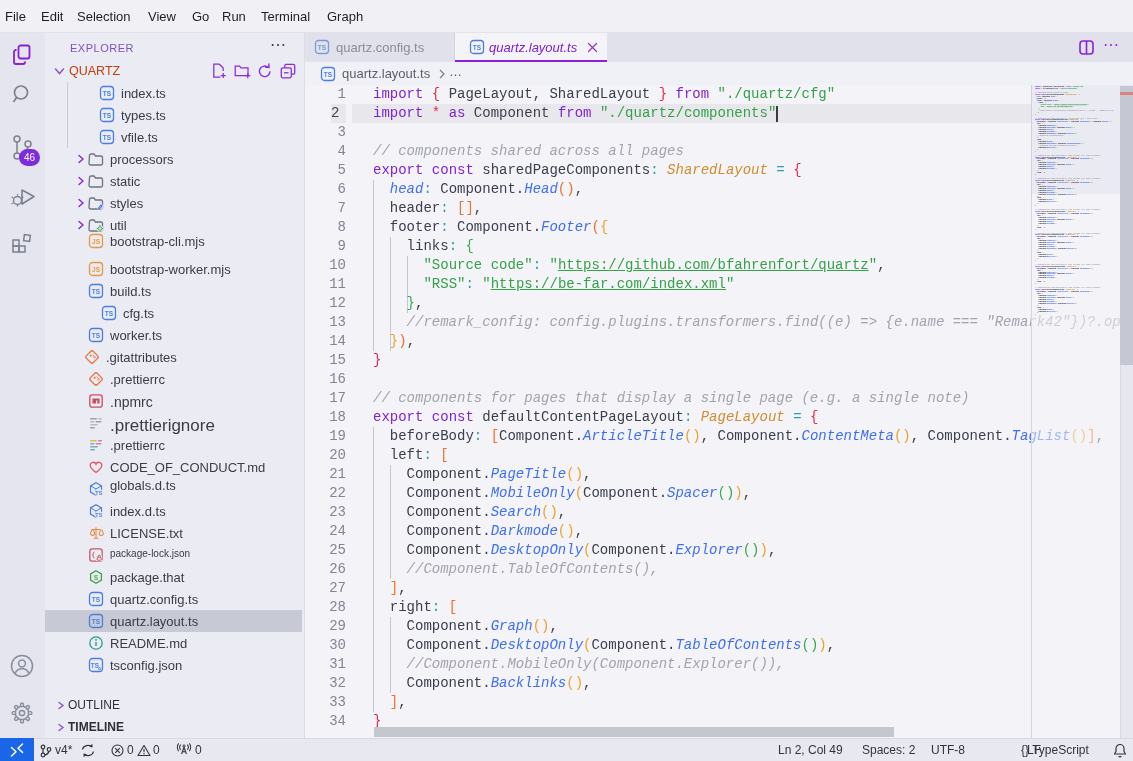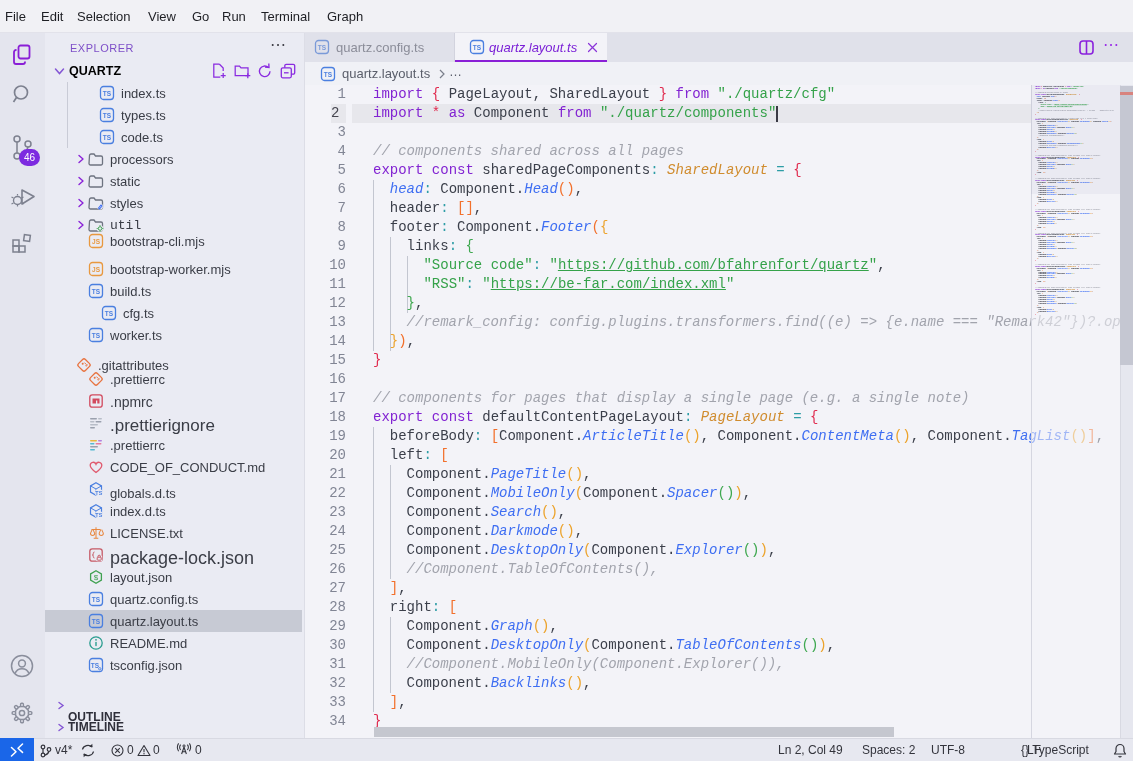--- a/index.html
+++ b/index.html
@@ -78,21 +78,21 @@
 
 <div class="abs" style="left:45px;top:33px;width:260px;height:705px;background:#eaebf3;border-right:1px solid #dcdde6">
 <span class="abs" style="left:25px;top:9px;font-size:11px;letter-spacing:0.5px;color:#7e4fc8">EXPLORER</span>
 <span class="abs" style="left:225px;top:2px;font-size:16px;color:#44444c;letter-spacing:1px">⋯</span>
 </div>
 
 <div class="abs" style="left:45px;top:60px;width:260px;height:22px">
 <svg class="abs" style="left:9px;top:7px" width="11" height="9" viewBox="0 0 11 9">
       <path d="M1.5 2 L5.5 6.5 L9.5 2" fill="none" stroke="#8456d4" stroke-width="1.5" stroke-linecap="round"></path>
     </svg>
-<span class="abs" style="left:24px;top:4px;font-size:12.5px;font-weight:bold;color:#000000">QUARTZ</span>
+<span class="abs" style="left:24px;top:4px;font-size:12.5px;font-weight:normal;color:#c2410c">QUARTZ</span>
 <svg class="abs" style="left:166px;top:3px" width="16" height="16" viewBox="0 0 16 16">
       <path d="M8.5 1.2 h-5.7 v13 h6.5 M8.5 1.2 l3.7 3.8 v3" fill="none" stroke="#8a2be0" stroke-width="1.25"></path>
       <path d="M12.2 10 v5 M9.7 12.5 h5" stroke="#8a2be0" stroke-width="1.25"></path>
     </svg>
 <svg class="abs" style="left:189px;top:3px" width="17" height="16" viewBox="0 0 17 16">
       <path d="M1.2 3 h4.3 l1.5 1.8 h7 v7.7 h-12.8 z" fill="none" stroke="#8a2be0" stroke-width="1.25"></path>
       <path d="M13.8 10.2 v5 M11.3 12.7 h5" stroke="#8a2be0" stroke-width="1.25"></path>
     </svg>
 <svg class="abs" style="left:212px;top:3px" width="16" height="16" viewBox="0 0 16 16">
       <path d="M13 8.3 a5.3 5.3 0 1 1 -1.6-3.8" fill="none" stroke="#8a2be0" stroke-width="1.35"></path>
@@ -118,21 +118,21 @@
         <rect x="1.5" y="1.5" width="13" height="13" rx="3" fill="none" stroke="#4a7fe0" stroke-width="1.3"></rect>
         <text x="8" y="11" font-size="6.5" font-family="Liberation Sans" font-weight="bold" fill="#4a7fe0" text-anchor="middle">TS</text>
       </svg></span>
     <span style="position:absolute;left:76px;top:4px;font-size:13px;color:#3a3d46;white-space:nowrap">types.ts</span>
   </div>
 <div style="position:absolute;left:45px;top:126px;width:257px;height:22px;">
     <span style="position:absolute;left:54px;top:3px"><svg width="16" height="16" viewBox="0 0 16 16" style="">
         <rect x="1.5" y="1.5" width="13" height="13" rx="3" fill="none" stroke="#4a7fe0" stroke-width="1.3"></rect>
         <text x="8" y="11" font-size="6.5" font-family="Liberation Sans" font-weight="bold" fill="#4a7fe0" text-anchor="middle">TS</text>
       </svg></span>
-    <span style="position:absolute;left:76px;top:4px;font-size:13px;color:#3a3d46;white-space:nowrap">code.ts</span>
+    <span style="position:absolute;left:76px;top:4px;font-size:13px;color:#3a3d46;white-space:nowrap">vfile.ts</span>
   </div>
 <div style="position:absolute;left:45px;top:148px;width:257px;height:22px;">
     <svg width="10" height="10" viewBox="0 0 10 10" style="position:absolute;left:31px;top:6px">
       <path d="M3 1.5 L7 5 L3 8.5" fill="none" stroke="#8a22d8" stroke-width="1.4" stroke-linecap="round" stroke-linejoin="round"></path>
     </svg>
     <span style="position:absolute;left:43px;top:3px"><svg width="16" height="16" viewBox="0 0 16 16" style="">
         <path d="M1.5 4.5 a1.5 1.5 0 0 1 1.5-1.5 h3 l1.5 2 h5.5 a1.5 1.5 0 0 1 1.5 1.5 v6 a1.5 1.5 0 0 1 -1.5 1.5 h-10.5 a1.5 1.5 0 0 1 -1.5 -1.5 z" fill="none" stroke="#6d7380" stroke-width="1.3"></path>
       </svg></span>
     <span style="position:absolute;left:65px;top:4px;font-size:13px;color:#3a3d46;white-space:nowrap">processors</span>
   </div>
@@ -149,21 +149,21 @@
     <svg width="10" height="10" viewBox="0 0 10 10" style="position:absolute;left:31px;top:6px">
       <path d="M3 1.5 L7 5 L3 8.5" fill="none" stroke="#8a22d8" stroke-width="1.4" stroke-linecap="round" stroke-linejoin="round"></path>
     </svg>
     <span style="position:absolute;left:43px;top:3px"><svg width="16" height="16" viewBox="0 0 16 16" style="">
         <path d="M1.5 4.5 a1.5 1.5 0 0 1 1.5-1.5 h3 l1.5 2 h5.5 a1.5 1.5 0 0 1 1.5 1.5 v6 a1.5 1.5 0 0 1 -1.5 1.5 h-10.5 a1.5 1.5 0 0 1 -1.5 -1.5 z" fill="none" stroke="#6d7380" stroke-width="1.3"></path>
         <circle cx="12" cy="11.5" r="3" fill="#eaebf3"></circle>
         <path d="M10.5 13 l2.5-3 1 1 -2.5 3 z" fill="none" stroke="#3e6ef2" stroke-width="1.1"></path>
       </svg></span>
     <span style="position:absolute;left:65px;top:4px;font-size:13px;color:#3a3d46;white-space:nowrap">styles</span>
   </div>
-<div style="position:absolute;left:45px;top:214px;width:257px;height:22px;font-family:Liberation Mono, monospace;">
+<div style="position:absolute;left:45px;top:214px;width:257px;height:22px;">
     <svg width="10" height="10" viewBox="0 0 10 10" style="position:absolute;left:31px;top:6px">
       <path d="M3 1.5 L7 5 L3 8.5" fill="none" stroke="#8a22d8" stroke-width="1.4" stroke-linecap="round" stroke-linejoin="round"></path>
     </svg>
     <span style="position:absolute;left:43px;top:3px"><svg width="16" height="16" viewBox="0 0 16 16" style="">
         <path d="M1.5 4.5 a1.5 1.5 0 0 1 1.5-1.5 h3 l1.5 2 h5.5 a1.5 1.5 0 0 1 1.5 1.5 v6 a1.5 1.5 0 0 1 -1.5 1.5 h-10.5 a1.5 1.5 0 0 1 -1.5 -1.5 z" fill="none" stroke="#6d7380" stroke-width="1.3"></path>
         <circle cx="12" cy="11.5" r="3.2" fill="#eaebf3"></circle>
         <path d="M10.3 11.5 a1.8 1.8 0 1 0 3.6 0 a1.8 1.8 0 1 0 -3.6 0 M12 9.2 v-1 M12 13.8 v1 M9.7 11.5 h-1 M15.3 11.5 h-1" fill="none" stroke="#3fa150" stroke-width="1"></path>
       </svg></span>
     <span style="position:absolute;left:65px;top:4px;font-size:13px;color:#3a3d46;white-space:nowrap">util</span>
   </div>
@@ -195,21 +195,21 @@
       </svg></span>
     <span style="position:absolute;left:65px;top:4px;font-size:13px;color:#3a3d46;white-space:nowrap">cfg.ts</span>
   </div>
 <div style="position:absolute;left:45px;top:324px;width:257px;height:22px;">
     <span style="position:absolute;left:43px;top:3px"><svg width="16" height="16" viewBox="0 0 16 16" style="">
         <rect x="1.5" y="1.5" width="13" height="13" rx="3" fill="none" stroke="#4a7fe0" stroke-width="1.3"></rect>
         <text x="8" y="11" font-size="6.5" font-family="Liberation Sans" font-weight="bold" fill="#4a7fe0" text-anchor="middle">TS</text>
       </svg></span>
     <span style="position:absolute;left:65px;top:4px;font-size:13px;color:#3a3d46;white-space:nowrap">worker.ts</span>
   </div>
-<div style="position:absolute;left:33px;top:346px;width:257px;height:22px;margin-top:8px;">
+<div style="position:absolute;left:41px;top:346px;width:257px;height:22px;">
     <span style="position:absolute;left:43px;top:3px"><svg width="16" height="16" viewBox="0 0 16 16" style="">
         <rect x="3.1" y="3.1" width="9.8" height="9.8" rx="2" fill="none" stroke="#e8733f" stroke-width="1.3" transform="rotate(45 8 8)"></rect>
         <circle cx="6.7" cy="6.7" r="1" fill="#e8733f"></circle>
         <path d="M8.4 5.6 l2 2 M9.4 8.6 a1 1 0 1 0 1.4-1.4" stroke="#e8733f" stroke-width="1" fill="none"></path>
       </svg></span>
     <span style="position:absolute;left:65px;top:4px;font-size:13px;color:#3a3d46;white-space:nowrap">.gitattributes</span>
   </div>
 <div style="position:absolute;left:45px;top:368px;width:257px;height:22px;">
     <span style="position:absolute;left:43px;top:3px"><svg width="16" height="16" viewBox="0 0 16 16" style="">
         <rect x="3.1" y="3.1" width="9.8" height="9.8" rx="2" fill="none" stroke="#e8733f" stroke-width="1.3" transform="rotate(45 8 8)"></rect>
@@ -253,21 +253,21 @@
       </svg></span>
     <span style="position:absolute;left:65px;top:4px;font-size:13px;color:#3a3d46;white-space:nowrap">CODE_OF_CONDUCT.md</span>
   </div>
 <div style="position:absolute;left:45px;top:478px;width:257px;height:22px;">
     <span style="position:absolute;left:43px;top:3px"><svg width="16" height="16" viewBox="0 0 16 16" style="">
         <path d="M8 1.8 l5.5 3.1 v6.2 L8 14.2 l-5.5-3.1 V4.9 z" fill="none" stroke="#4a7fe0" stroke-width="1.2"></path>
         <path d="M2.5 4.9 L8 8 l5.5-3.1 M8 8 v6.2" fill="none" stroke="#4a7fe0" stroke-width="1"></path>
         <rect x="7.2" y="8.4" width="7.2" height="6.4" rx="1.5" fill="#eaebf3"></rect>
         <text x="10.8" y="13.6" font-size="5.4" font-family="Liberation Sans" font-weight="bold" fill="#4a7fe0" text-anchor="middle">TS</text>
       </svg></span>
-    <span style="position:absolute;left:65px;top:8px;font-size:13px;color:#3a3d46;white-space:nowrap">globals.d.ts</span>
+    <span style="position:absolute;left:65px;top:0;font-size:13px;color:#3a3d46;white-space:nowrap">globals.d.ts</span>
   </div>
 <div style="position:absolute;left:45px;top:500px;width:257px;height:22px;">
     <span style="position:absolute;left:43px;top:3px"><svg width="16" height="16" viewBox="0 0 16 16" style="">
         <path d="M8 1.8 l5.5 3.1 v6.2 L8 14.2 l-5.5-3.1 V4.9 z" fill="none" stroke="#4a7fe0" stroke-width="1.2"></path>
         <path d="M2.5 4.9 L8 8 l5.5-3.1 M8 8 v6.2" fill="none" stroke="#4a7fe0" stroke-width="1"></path>
         <rect x="7.2" y="8.4" width="7.2" height="6.4" rx="1.5" fill="#eaebf3"></rect>
         <text x="10.8" y="13.6" font-size="5.4" font-family="Liberation Sans" font-weight="bold" fill="#4a7fe0" text-anchor="middle">TS</text>
       </svg></span>
     <span style="position:absolute;left:65px;top:4px;font-size:13px;color:#3a3d46;white-space:nowrap">index.d.ts</span>
   </div>
@@ -278,28 +278,28 @@
     <span style="position:absolute;left:65px;top:4px;font-size:13px;color:#3a3d46;white-space:nowrap">LICENSE.txt</span>
   </div>
 <div style="position:absolute;left:45px;top:544px;width:257px;height:22px;">
     <span style="position:absolute;left:43px;top:3px"><svg width="16" height="16" viewBox="0 0 16 16" style="">
         <rect x="1.8" y="1.8" width="12.4" height="12.4" rx="2.5" fill="none" stroke="#c65a66" stroke-width="1.3"></rect>
         <path d="M6.5 5 c-1.2 0-1.2 1-1.2 1.5 s0.2 1.5-1 1.5 c1.2 0 1 1 1 1.5 s0 1.5 1.2 1.5" fill="none" stroke="#c65a66" stroke-width="1"></path>
         <rect x="8.2" y="8.6" width="6" height="5.6" rx="1.2" fill="#eaebf3"></rect>
         <rect x="9.2" y="10.2" width="4" height="3" rx="0.6" fill="none" stroke="#c65a66" stroke-width="1"></rect>
         <path d="M10 10.2 v-0.8 a1.2 1.2 0 0 1 2.4 0 v0.8" fill="none" stroke="#c65a66" stroke-width="1"></path>
       </svg></span>
-    <span style="position:absolute;left:65px;top:4px;font-size:18px;color:#3a3d46;white-space:nowrap">package-lock.json</span>
+    <span style="position:absolute;left:65px;top:4px;font-size:10px;color:#3a3d46;white-space:nowrap">package-lock.json</span>
   </div>
 <div style="position:absolute;left:45px;top:566px;width:257px;height:22px;">
     <span style="position:absolute;left:43px;top:3px"><svg width="16" height="16" viewBox="0 0 16 16" style="">
         <path d="M8 1.8 l5.4 3.1 v6.2 L8 14.2 l-5.4-3.1 V4.9 z" fill="none" stroke="#3fa150" stroke-width="1.3"></path>
         <text x="8" y="10.8" font-size="8" font-family="Liberation Sans" fill="#3fa150" text-anchor="middle">$</text>
       </svg></span>
-    <span style="position:absolute;left:65px;top:4px;font-size:13px;color:#3a3d46;white-space:nowrap">layout.json</span>
+    <span style="position:absolute;left:65px;top:4px;font-size:13px;color:#3a3d46;white-space:nowrap">package.that</span>
   </div>
 <div style="position:absolute;left:45px;top:588px;width:257px;height:22px;">
     <span style="position:absolute;left:43px;top:3px"><svg width="16" height="16" viewBox="0 0 16 16" style="">
         <rect x="1.5" y="1.5" width="13" height="13" rx="3" fill="none" stroke="#4a7fe0" stroke-width="1.3"></rect>
         <text x="8" y="11" font-size="6.5" font-family="Liberation Sans" font-weight="bold" fill="#4a7fe0" text-anchor="middle">TS</text>
       </svg></span>
     <span style="position:absolute;left:65px;top:4px;font-size:13px;color:#3a3d46;white-space:nowrap">quartz.config.ts</span>
   </div>
 <div style="position:absolute;left:45px;top:610px;width:257px;height:22px;background:#c7cad4;">
     <span style="position:absolute;left:43px;top:3px"><svg width="16" height="16" viewBox="0 0 16 16" style="">
@@ -323,21 +323,21 @@
         <circle cx="11.8" cy="11.8" r="2" fill="#eaebf3"></circle>
         <circle cx="11.8" cy="11.8" r="1.2" fill="none" stroke="#4a7fe0" stroke-width="0.9"></circle>
       </svg></span>
     <span style="position:absolute;left:65px;top:4px;font-size:13px;color:#3a3d46;white-space:nowrap">tsconfig.json</span>
   </div>
 
 <div class="abs" style="left:45px;top:694px;width:260px;height:22px">
 <svg class="abs" style="left:12px;top:7px" width="8" height="9" viewBox="0 0 8 9">
       <path d="M2 1.5 L6 4.5 L2 7.5" fill="none" stroke="#8456d4" stroke-width="1.4" stroke-linecap="round"></path>
     </svg>
-<span class="abs" style="left:23px;top:16px;font-size:12px;font-weight:bold;color:#2f2f3a">OUTLINE</span>
+<span class="abs" style="left:23px;top:4px;font-size:12px;font-weight:normal;color:#2f2f3a">OUTLINE</span>
   </div>
 <div class="abs" style="left:45px;top:716px;width:260px;height:22px">
 <svg class="abs" style="left:12px;top:7px" width="8" height="9" viewBox="0 0 8 9">
       <path d="M2 1.5 L6 4.5 L2 7.5" fill="none" stroke="#8456d4" stroke-width="1.4" stroke-linecap="round"></path>
     </svg>
 <span class="abs" style="left:23px;top:4px;font-size:12px;font-weight:bold;color:#2f2f3a">TIMELINE</span>
   </div>
 
 <div class="abs" style="left:305px;top:33px;width:828px;height:29px;background:#e0e1ea">
 <div class="abs" style="left:0;top:0;width:150px;height:29px;border-right:1px solid #d2d3de">

